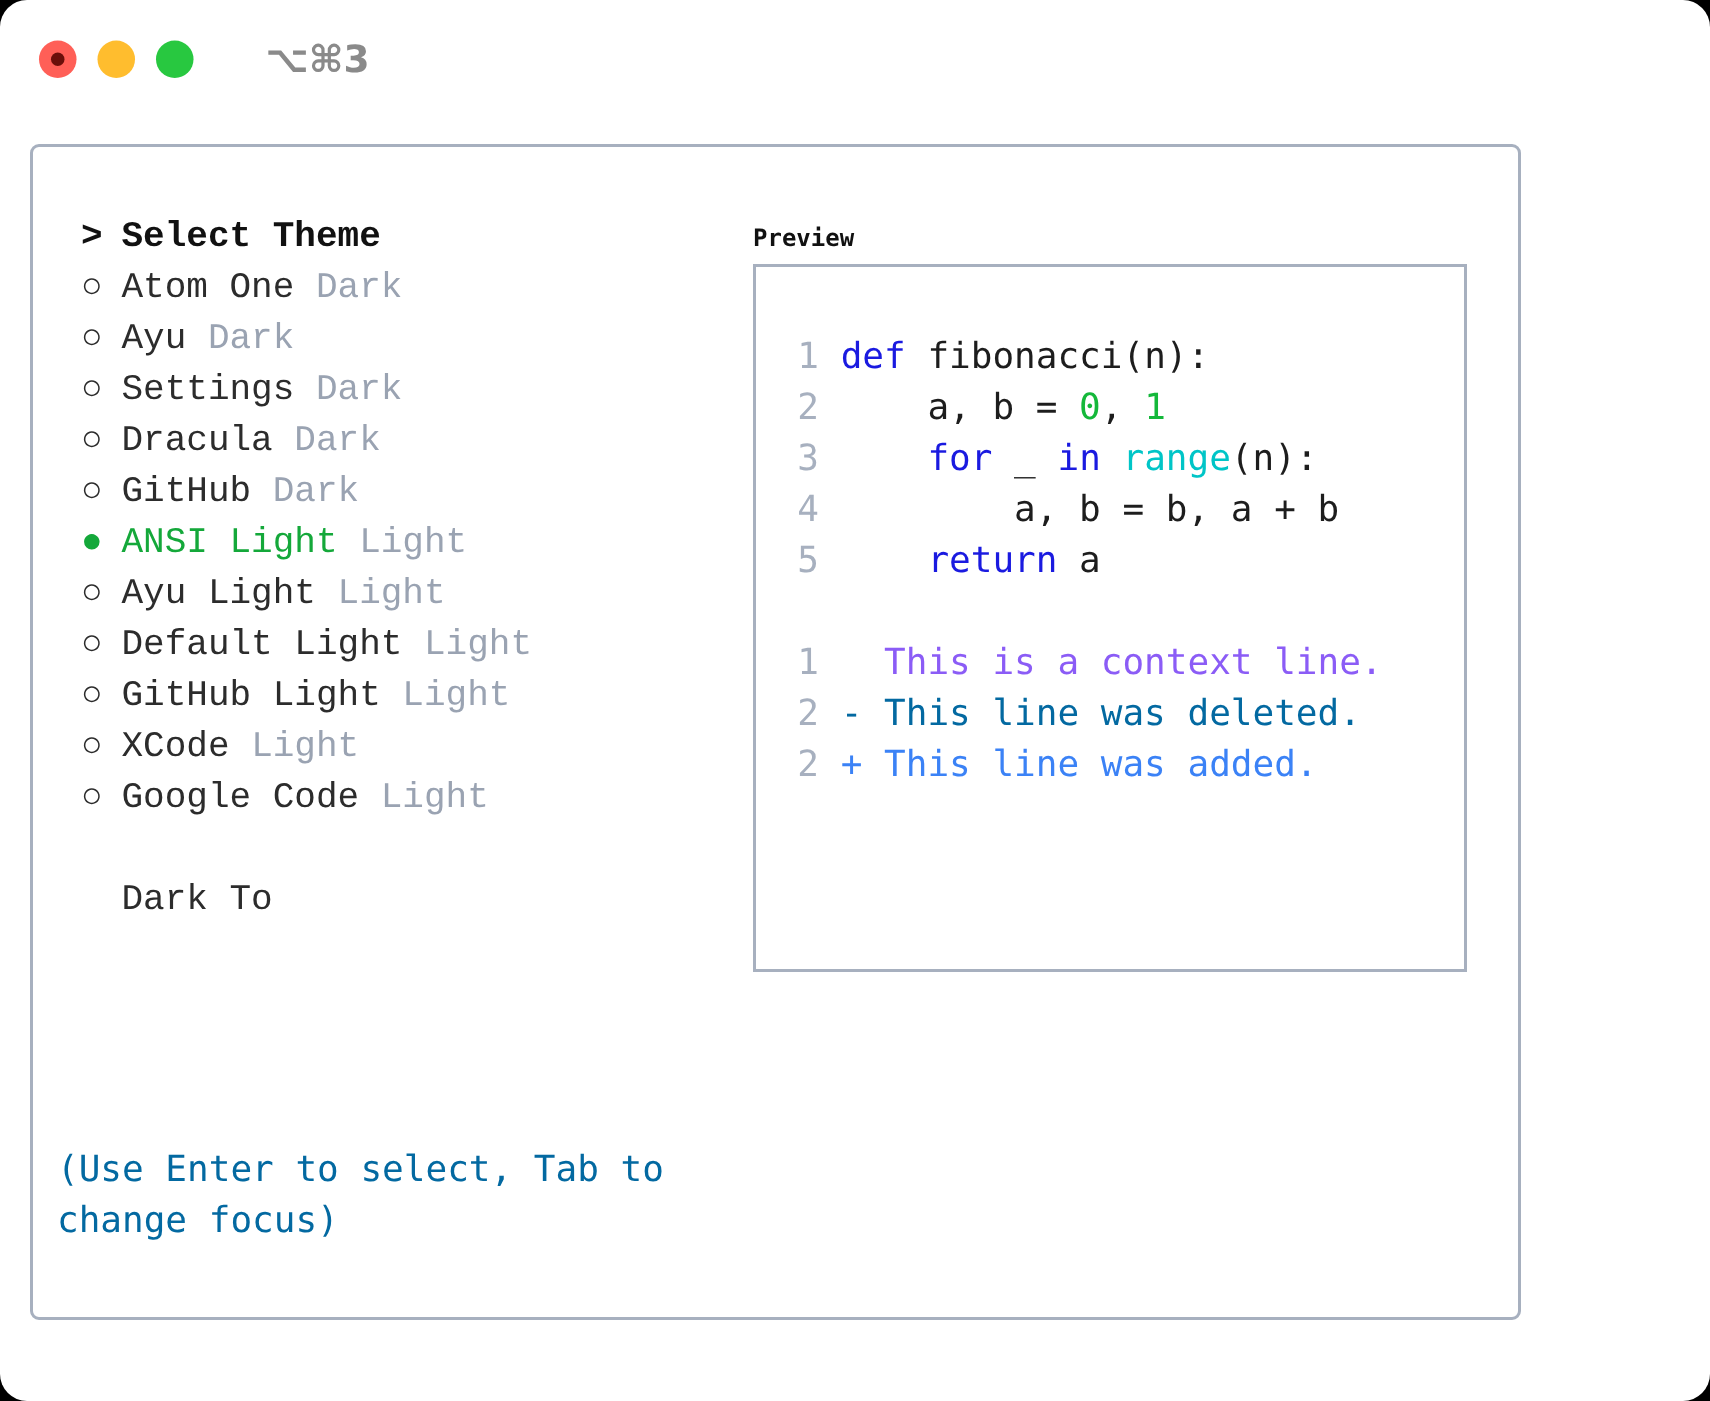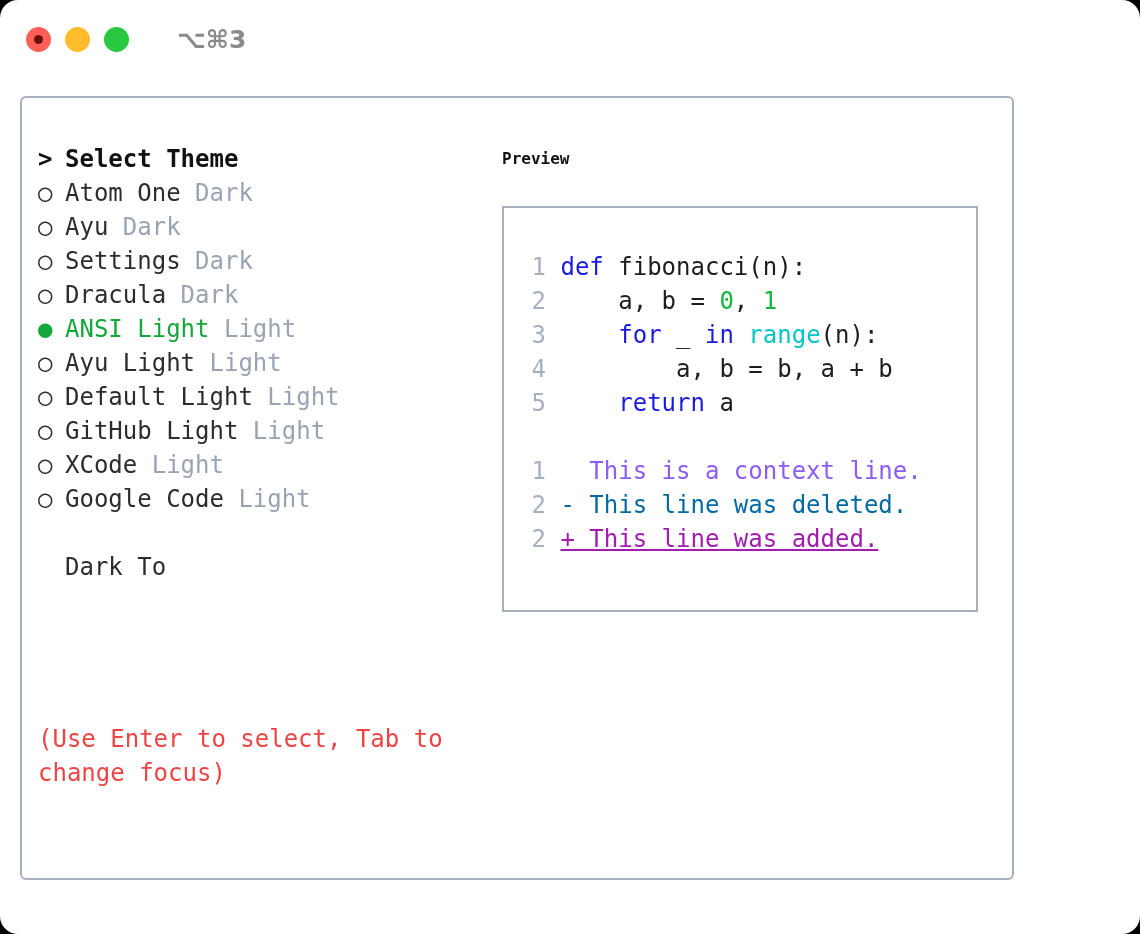--- a/index.html
+++ b/index.html
@@ -86,23 +86,24 @@
   .panel-inner {
     position: absolute;
     left: 0; top: 0;
     width: 100%;
     height: 100%;
   }
 
   
   .left-col {
     position: absolute;
-    left: 16px;
+    left: 32px;
     top: 44px;
     width: 460px;
+    font-family: Liberation Mono, monospace;
   }
 
   .row {
     height: 34px;
     line-height: 34px;
     font-size: 24px;
     white-space: pre;
     color: #2c2c2c;
   }
 
@@ -118,46 +119,45 @@
   .bullet-on  { color: #14a83a; }
   .bullet-off { color: #2c2c2c; }
   .label-selected { color: #14a83a; }
   .mode-tag { color: #9aa3b2; }
 
   .gap { height: 34px; }
 
   .hint {
     position: absolute;
     left: 16px;
-    top: 624px;
+    top: 664px;
     width: 420px;
     font-size: 24px;
     line-height: 34px;
-    color: #ef4444;
+    color: #0369a1;
     white-space: pre-wrap;
   }
 
   
   .right-col {
     position: absolute;
     left: 480px;
     top: 44px;
     width: 496px;
   }
   .preview-title {
     font-size: 16px;
     font-weight: 700;
     color: #111111;
     line-height: 34px;
     white-space: pre;
   }
   .preview-box {
-    margin-top: 30px;
     width: 476px;
-    height: 406px;
+    height: 472px;
     border: 2px solid #a7b0bf;
     box-sizing: border-box;
     background: #ffffff;
     padding: 42px 0 0 18px;
   }
   .code-line {
     font-size: 24px;
     line-height: 34px;
     white-space: pre;
     color: #1d1d1d;
@@ -169,21 +169,21 @@
     text-align: right;
     white-space: pre;
   }
   .kw  { color: #1a1ae0; }
   .fn  { color: #00c5c7; }
   .num { color: #14b83a; }
   .blank-line { height: 34px; }
 
   .diff-ctx { color: #8b5cf6; }
   .diff-del { color: #0369a1; }
-  .diff-add { color: #a21caf; text-decoration: underline; }
+  .diff-add { color: #3b82f6; }
 </style>
 </head>
 <body>
 
 <div class="window">
 
   <div class="titlebar">
     <div class="lights">
       <span class="light red"></span>
       <span class="light yellow"></span>
@@ -197,20 +197,21 @@
 
       <div class="left-col">
 
         <div class="row section-head"><span class="marker">&gt;</span><span>Select Theme</span></div>
 
         <div id="theme-list">
             <div class="row"><span class="marker bullet-off">○</span><span>Atom One </span><span class="mode-tag">Dark</span></div>
             <div class="row"><span class="marker bullet-off">○</span><span>Ayu </span><span class="mode-tag">Dark</span></div>
             <div class="row"><span class="marker bullet-off">○</span><span>Settings </span><span class="mode-tag">Dark</span></div>
             <div class="row"><span class="marker bullet-off">○</span><span>Dracula </span><span class="mode-tag">Dark</span></div>
+            <div class="row"><span class="marker bullet-off">○</span><span>GitHub </span><span class="mode-tag">Dark</span></div>
             <div class="row"><span class="marker bullet-on">●</span><span class="label-selected">ANSI Light </span><span class="mode-tag">Light</span></div>
             <div class="row"><span class="marker bullet-off">○</span><span>Ayu Light </span><span class="mode-tag">Light</span></div>
             <div class="row"><span class="marker bullet-off">○</span><span>Default Light </span><span class="mode-tag">Light</span></div>
             <div class="row"><span class="marker bullet-off">○</span><span>GitHub Light </span><span class="mode-tag">Light</span></div>
             <div class="row"><span class="marker bullet-off">○</span><span>XCode </span><span class="mode-tag">Light</span></div>
             <div class="row"><span class="marker bullet-off">○</span><span>Google Code </span><span class="mode-tag">Light</span></div>
           </div>
 
         <div class="gap"></div>
 

